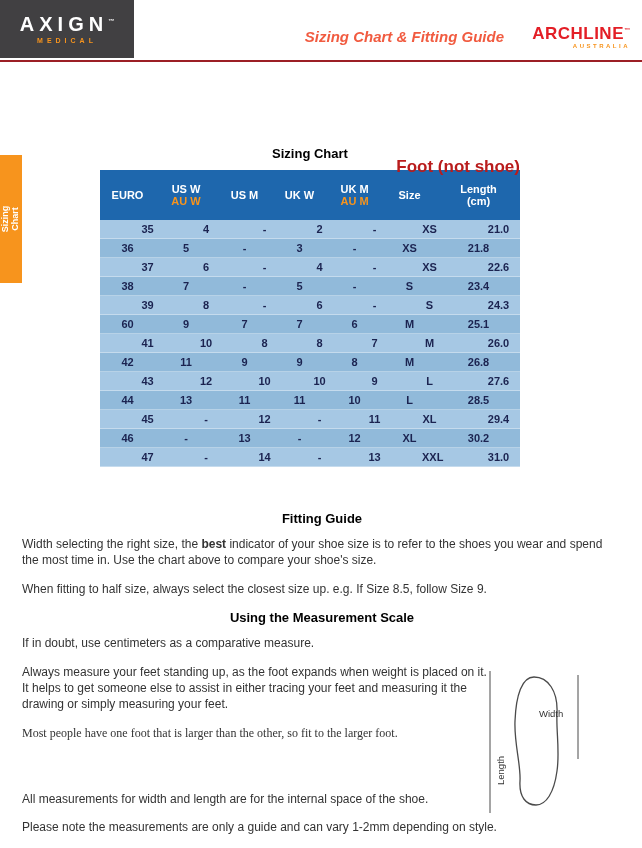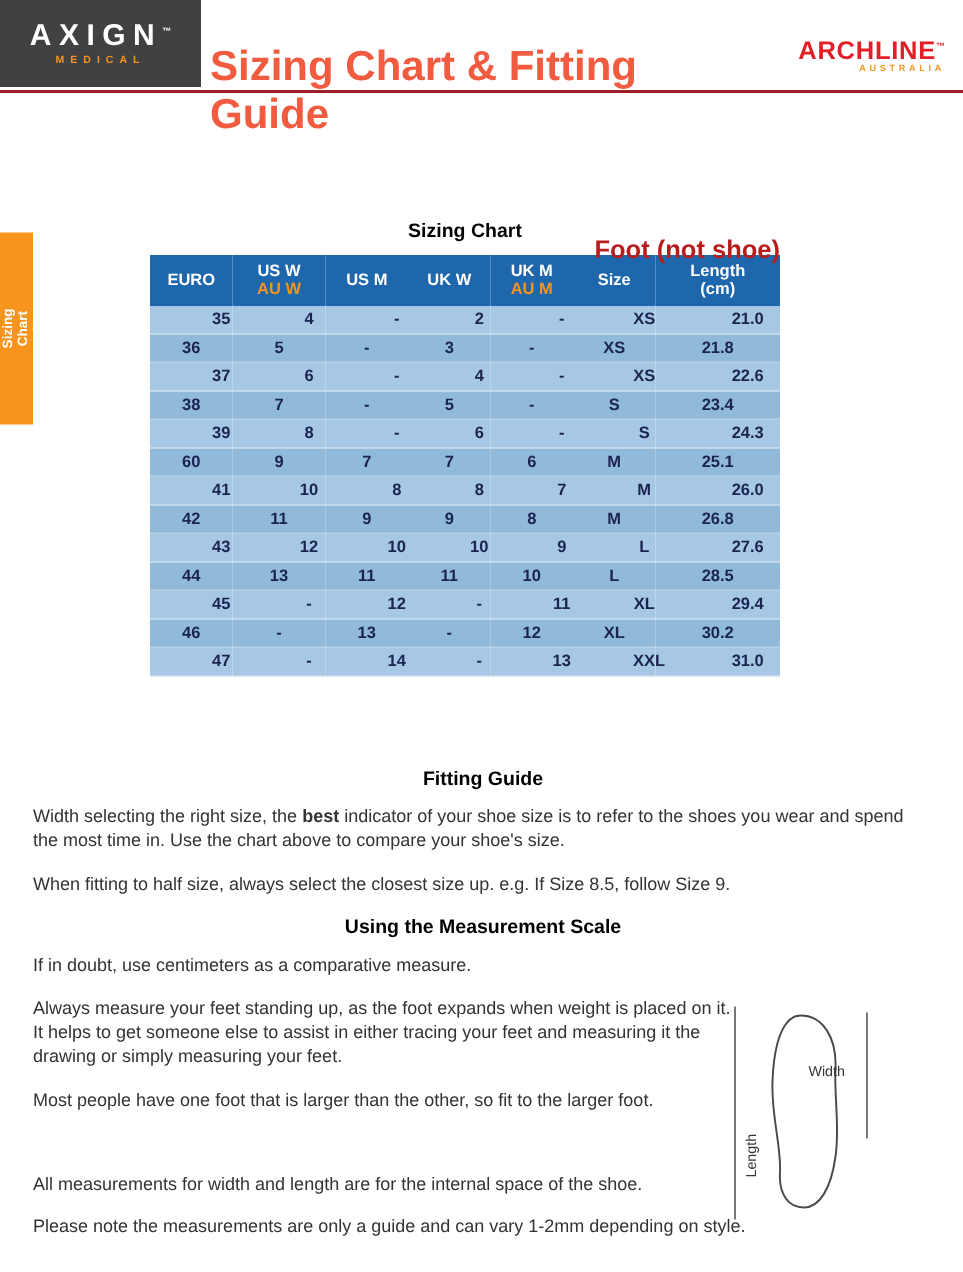--- a/index.html
+++ b/index.html
@@ -7,54 +7,54 @@
   .page { position:relative; width:642px; height:848px; background:#ffffff; overflow:hidden; }
 
   
   .header { position:absolute; top:0; left:0; width:100%; height:62px; }
   .axign-logo { position:absolute; left:0; top:0; width:134px; height:58px;
     background:var(--logo-box-gray,#414042); color:#fff;
     display:flex; flex-direction:column; align-items:center; justify-content:center; }
   .axign-name { font-size:20px; font-weight:bold; letter-spacing:5px; line-height:1; }
   .tm { font-size:6px; vertical-align:super; letter-spacing:0; }
   .axign-sub { color:var(--accent-orange,#f7941d); font-size:7px; font-weight:bold; letter-spacing:4px; margin-top:3px; }
-  .page-title { position:absolute; left:140px; right:138px; top:28px; text-align:left;
-    font-size:28px; font-weight:bold; color:var(--title-orange-red,#f15b40); }
+  .page-title { position:absolute; left:140px; right:138px; top:28px; text-align:right;
+    font-size:15px; font-weight:bold; color:var(--title-orange-red,#f15b40);font-style:italic; }
   .archline { position:absolute; right:12px; top:25px; text-align:right; line-height:1.05; }
   .archline-name { color:var(--archline-red,#e31e26); font-weight:bold; font-size:17px; letter-spacing:0.5px; }
   .archline-sub { color:var(--accent-orange,#f7941d); font-size:6px; font-weight:bold; letter-spacing:2.5px; }
   .header-rule { position:absolute; top:60px; left:0; width:100%; height:2px; background:var(--header-rule-red,#9c1f25); }
 
   
   .side-tab { position:absolute; left:0; top:155px; width:22px; height:128px;
     background:var(--accent-orange,#f7941d); display:flex; align-items:center; justify-content:center; }
   .side-tab-text { width:124px; height:22px; transform:rotate(-90deg);
     color:#fff; font-weight:bold; font-size:9px; line-height:10px; text-align:center; }
 
   
   .chart-area { position:absolute; left:100px; top:146px; width:420px; }
   .chart-title { text-align:center; font-size:13px; font-weight:bold; color:#000; }
   .foot-note { position:absolute; top:11px; right:0; font-size:17px; font-weight:bold; color:#b91c1c; }
   .sizing-table { width:100%; border-collapse:collapse; table-layout:fixed; margin-top:9px; }
   .sizing-table thead th { background:var(--table-header-blue,#1e67ad); color:#fff;
-    font-size:11px; font-weight:bold; vertical-align:middle; padding:4px 0; height:34px; text-align:center; }
+    font-size:11px; font-weight:bold; vertical-align:middle; padding:4px 0; height:50px; text-align:center; }
   .th-l1, .th-l2 { display:block; line-height:12px; }
   .au { color:var(--accent-orange,#f7941d); }
   .sizing-table tbody td { text-align:center; font-size:11px; font-weight:bold;
     color:#1b2350; padding:3px 0; border-bottom:1px solid rgba(255,255,255,0.35); }
   tr.row-light td { background:var(--row-light-blue,#a6c8e4);padding-left:40px; }
   tr.row-dark td { background:var(--row-dark-blue,#91bada); }
 
   
   .text-section { position:absolute; left:22px; top:511px; width:600px; color:#333; }
   .section-heading { text-align:center; font-size:13px; font-weight:bold; color:#000; margin-bottom:11px; }
   .para { font-size:12px; line-height:1.32; margin-bottom:13px; }
   .para b { font-weight:bold; }
   .narrow { max-width:470px; }
-  .gap-after { margin-bottom:40px; }
+  .gap-after { margin-bottom:50px;font-family:Liberation Serif, serif; }
   .wrap565 { max-width:560px; }
   .measure-wrap { position:relative; }
   .foot-diagram { position:absolute; left:462px; top:2px; width:102px; height:150px; }
   .svg-label { font-size:9.5px; fill:#333; font-family:"Liberation Sans", sans-serif; }
 </style>
 </head>
 <body>
 
 <div class="page">
 

